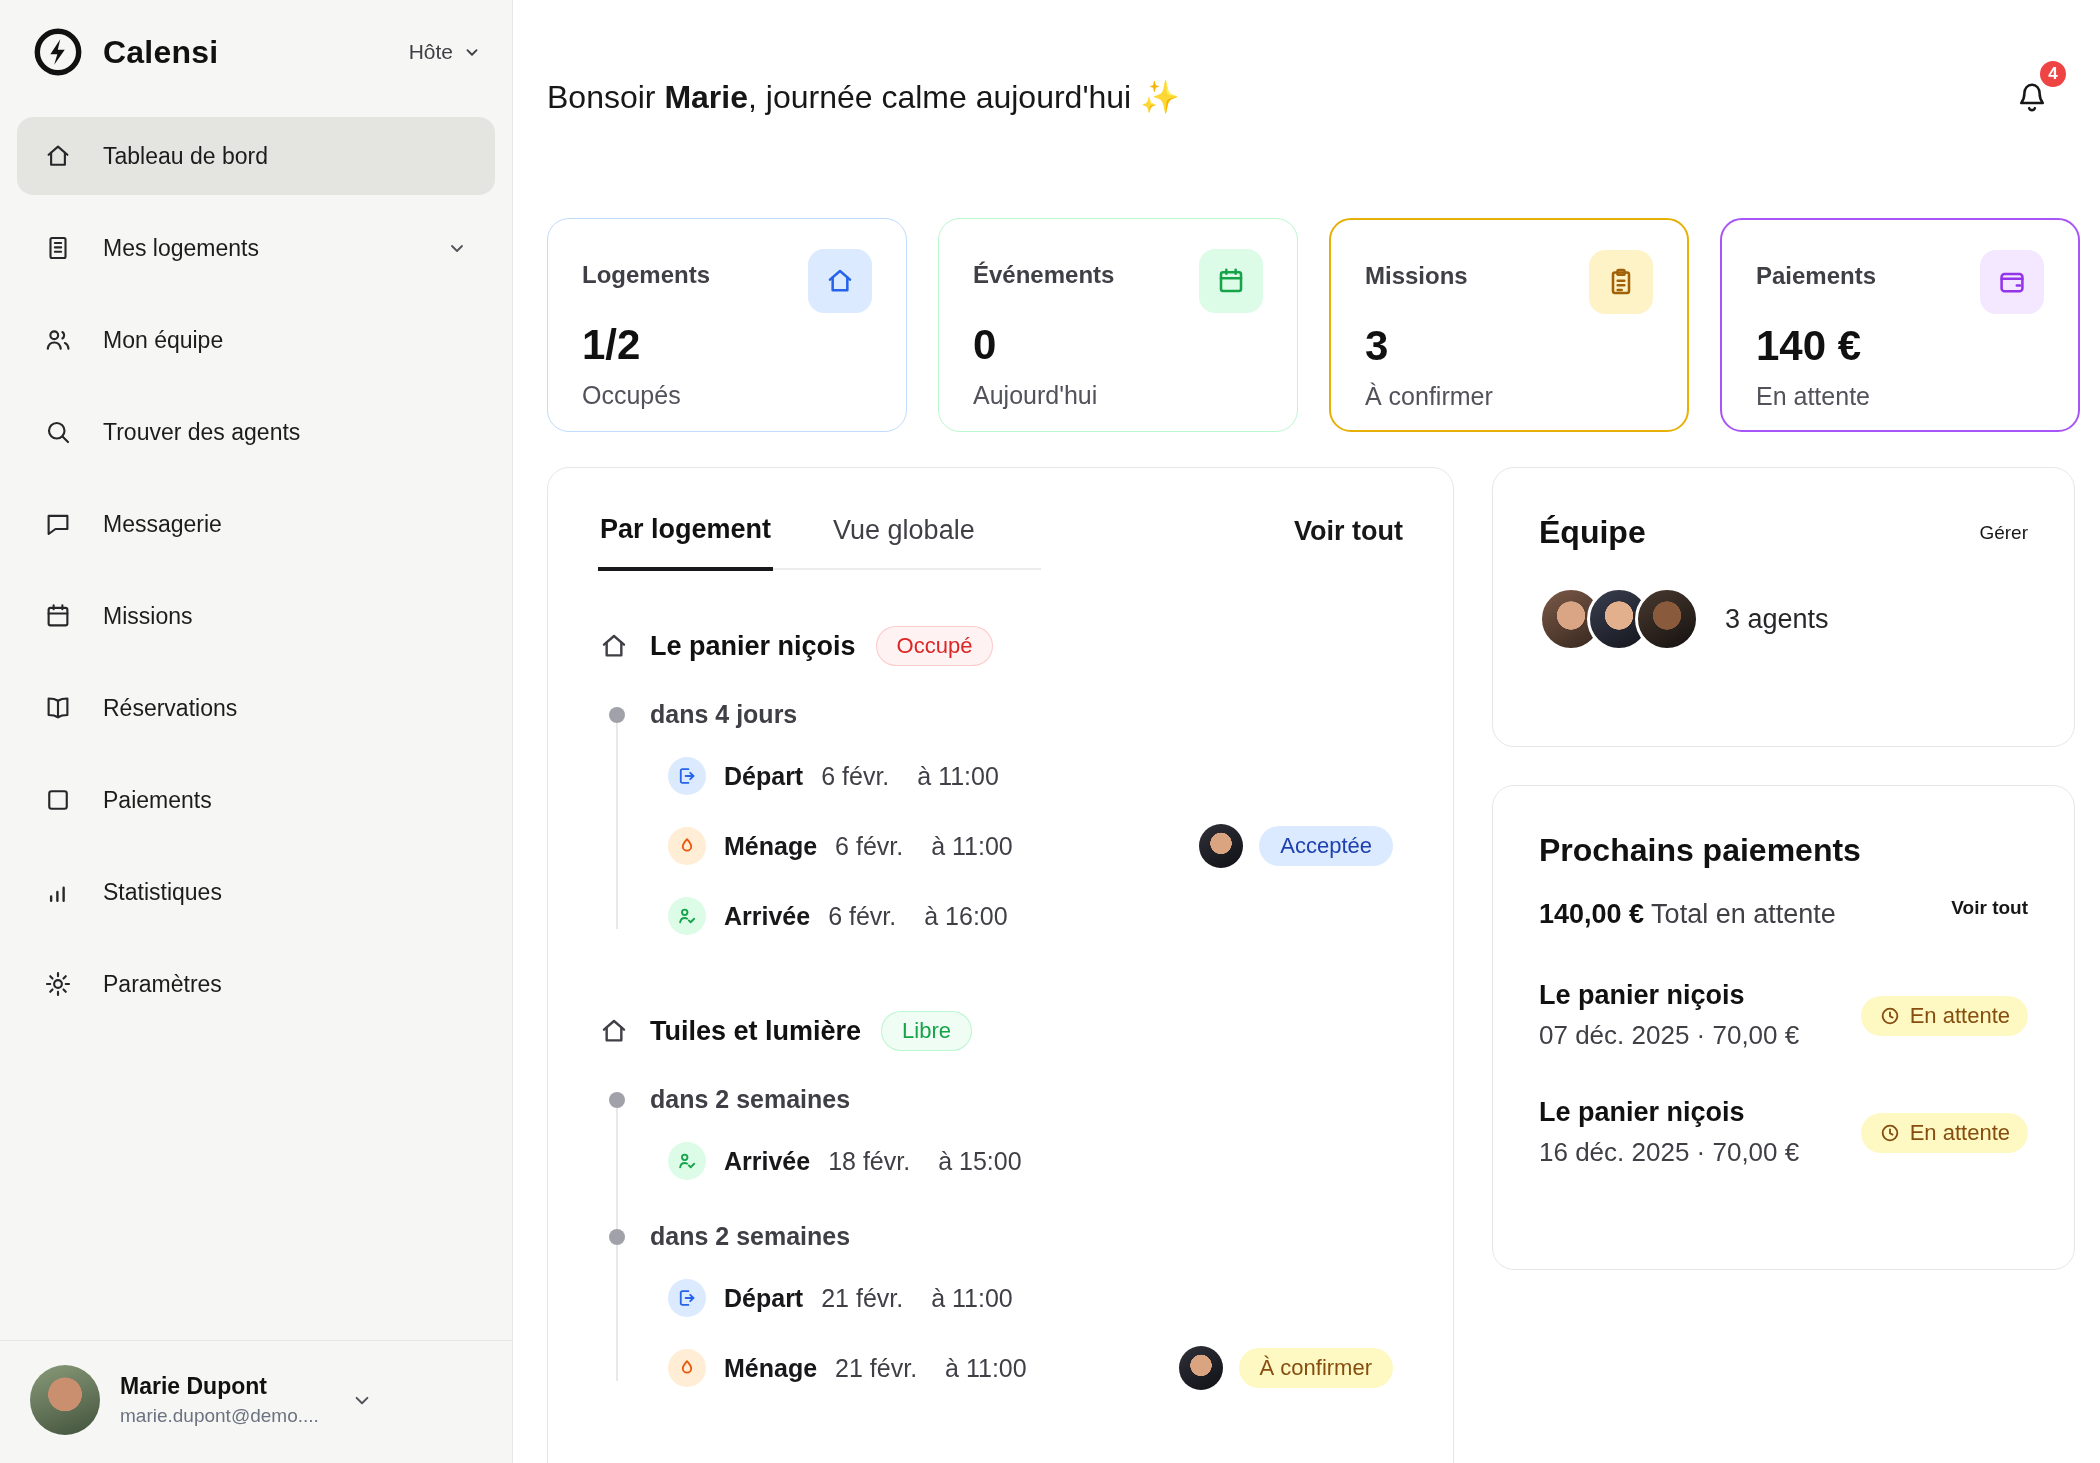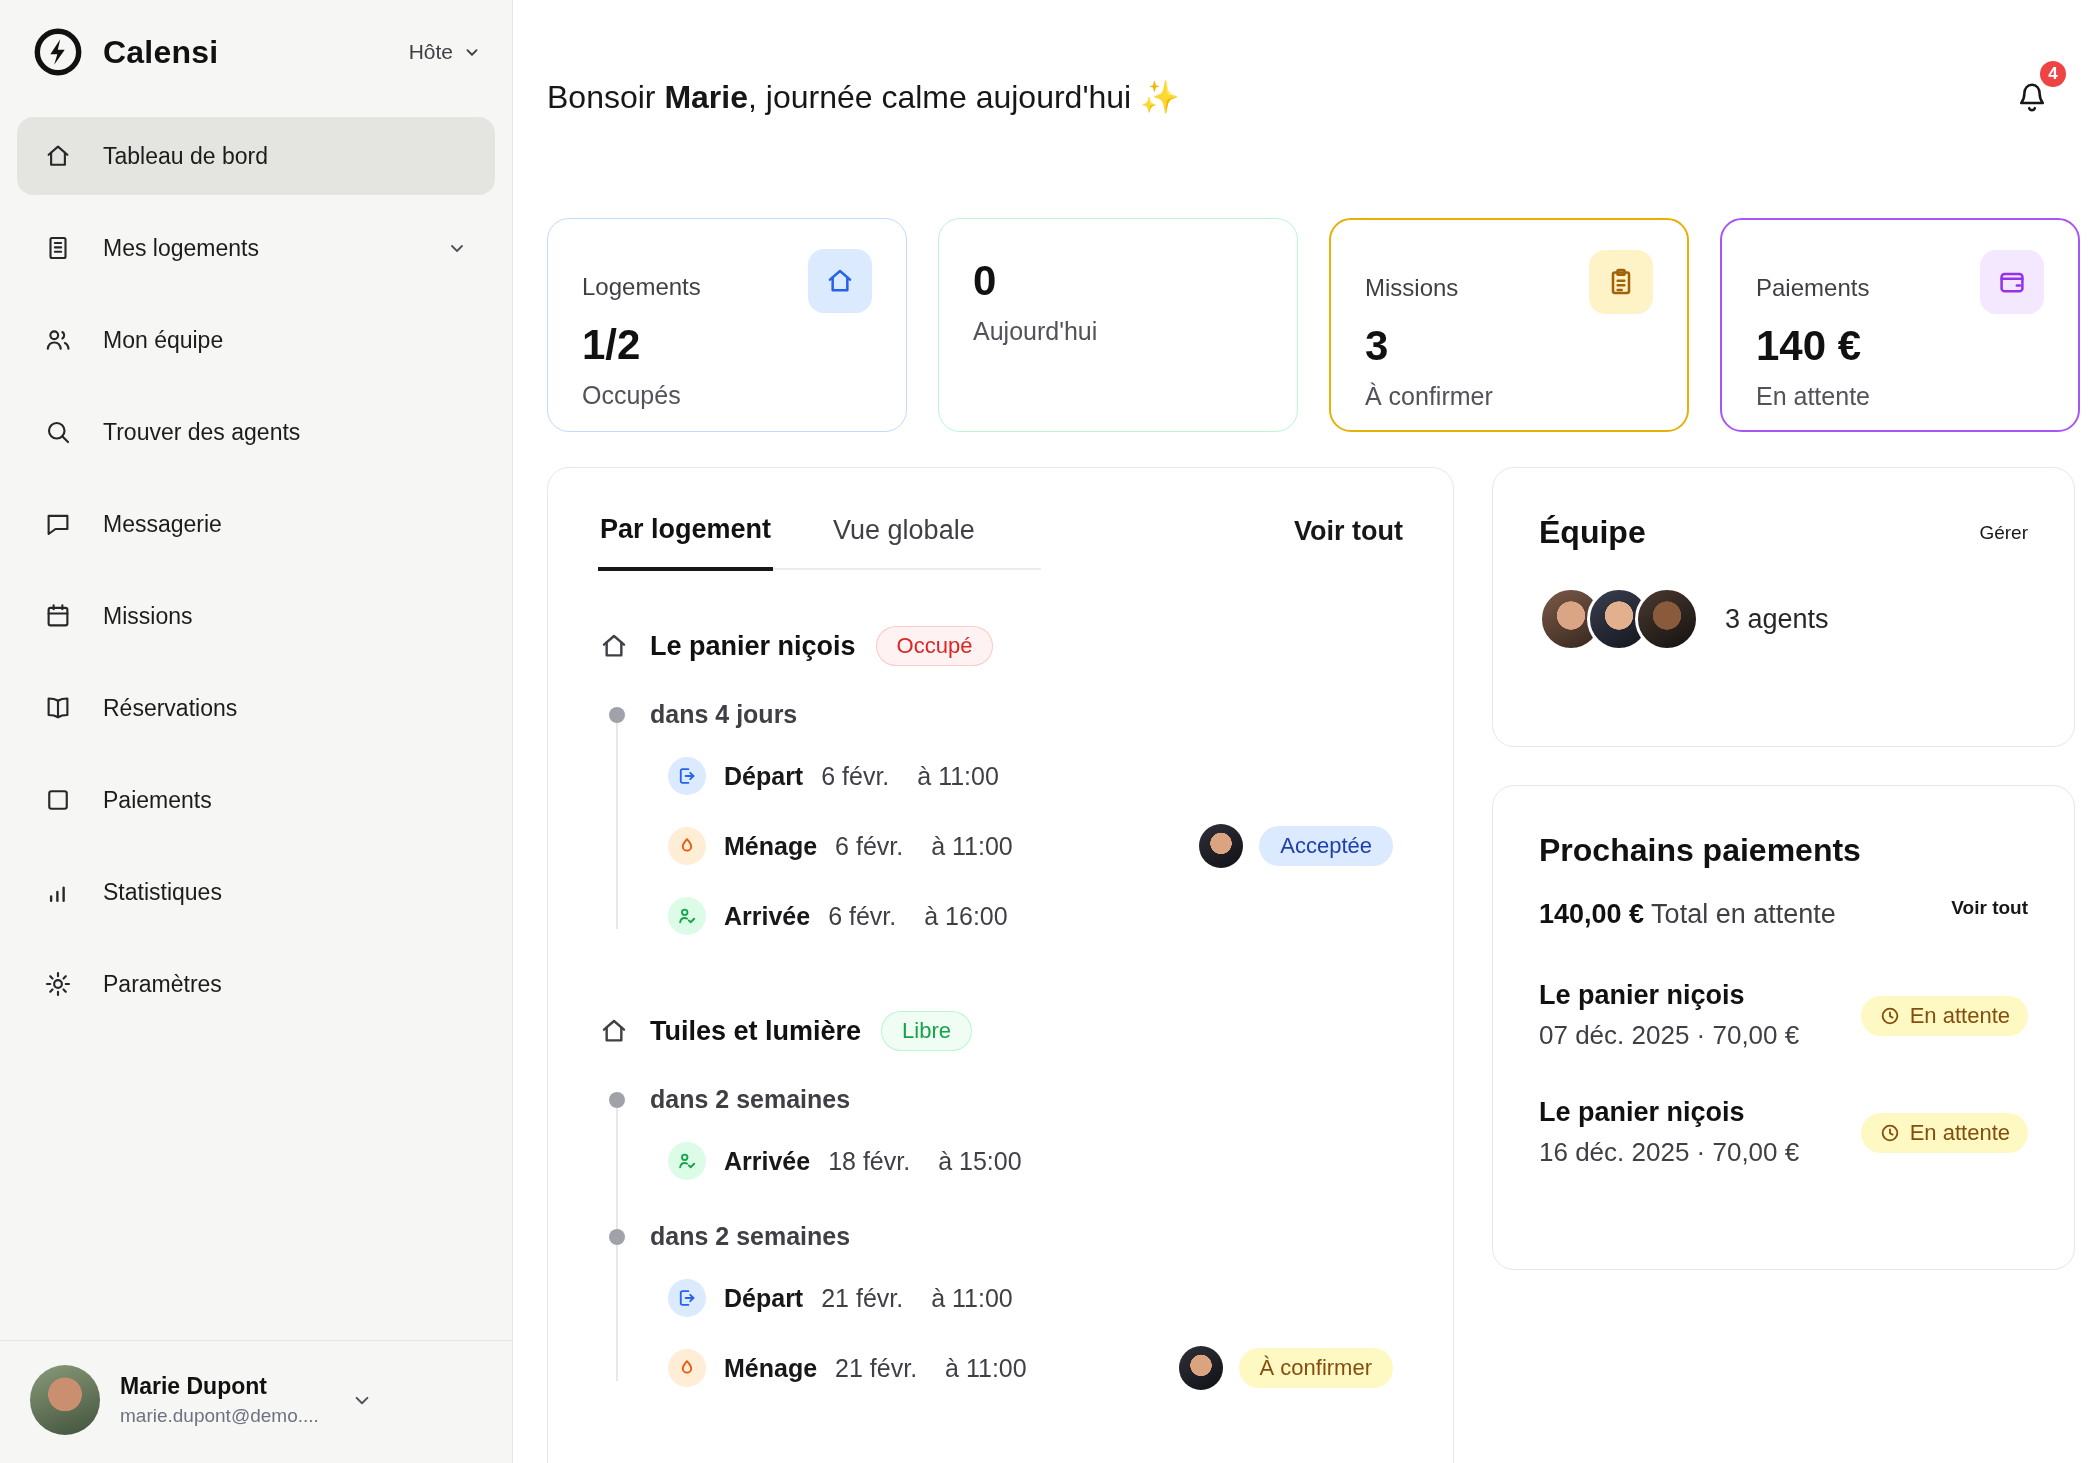--- a/index.html
+++ b/index.html
@@ -54,21 +54,21 @@
     display:flex; align-items:center; justify-content:center; border:3px solid #fff; }
 
   
   .stats { display:flex; gap:31px; margin-top:96px; }
   .stat-card { width:360px; height:214px; border-radius:22px; background:#fff; padding:30px 34px; }
   .sc-blue   { border:1.5px solid #bfdbfe; }
   .sc-green  { border:1.5px solid #bbf7d0; }
   .sc-amber  { border:2px solid #e7b008; }
   .sc-purple { border:2px solid #a855f7; }
   .stat-top { display:flex; justify-content:space-between; align-items:flex-start; }
-  .stat-label { font-size:24px; color:#3f3f46; margin-top:24px; }
+  .stat-label { font-size:24px; color:#3f3f46; margin-top:12px;font-weight:bold; }
   .stat-icon { width:64px; height:64px; border-radius:16px; display:flex; align-items:center; justify-content:center; }
   .si-blue   { background:#dbeafe; color:#2563eb; }
   .si-green  { background:#dcfce7; color:#16a34a; }
   .si-amber  { background:#fef3c7; color:#a16207; }
   .si-purple { background:#f3e8ff; color:#9333ea; }
   .stat-value { font-size:42px; font-weight:700; color:#111; margin-top:8px; }
   .stat-sub { font-size:25px; color:#52525b; margin-top:12px; }
 
   
   .content { display:flex; gap:38px; margin-top:35px; align-items:flex-start; }
@@ -291,20 +291,30 @@
               <svg width="32" height="32" viewBox="0 0 24 24" fill="none" stroke="currentColor" stroke-width="1.9" stroke-linecap="round" stroke-linejoin="round">
                 <path d="m4.5 11 7.5-6.5L19.5 11"></path>
                 <path d="M6.5 9.5V19h11V9.5"></path>
               </svg>
             </span>
         </div>
         <div class="stat-value">1/2</div>
         <div class="stat-sub">Occupés</div>
       </div>
       <div class="stat-card sc-green">
+        <div class="stat-top">
+          <span class="stat-label">Événements</span>
+          <span class="stat-icon si-green">
+              <svg width="32" height="32" viewBox="0 0 24 24" fill="none" stroke="currentColor" stroke-width="1.9" stroke-linecap="round" stroke-linejoin="round">
+                <rect x="4.5" y="5.5" width="15" height="14" rx="1.5"></rect>
+                <path d="M4.5 10h15"></path>
+                <path d="M8.5 3.5v3M15.5 3.5v3"></path>
+              </svg>
+            </span>
+        </div>
         <div class="stat-value">0</div>
         <div class="stat-sub">Aujourd'hui</div>
       </div>
       <div class="stat-card sc-amber">
         <div class="stat-top">
           <span class="stat-label">Missions</span>
           <span class="stat-icon si-amber">
               <svg width="32" height="32" viewBox="0 0 24 24" fill="none" stroke="currentColor" stroke-width="1.9" stroke-linecap="round" stroke-linejoin="round">
                 <rect x="6" y="4.8" width="12" height="15.5" rx="1.5"></rect>
                 <rect x="9.3" y="3" width="5.4" height="3.6" rx="1"></rect>

